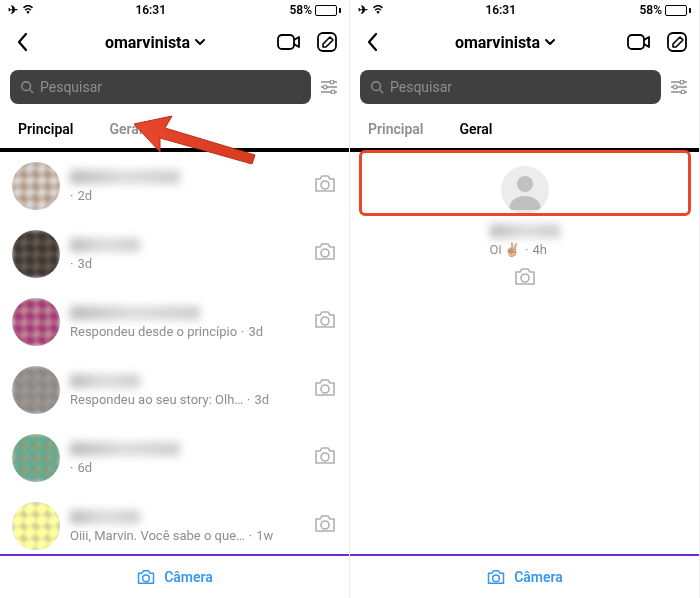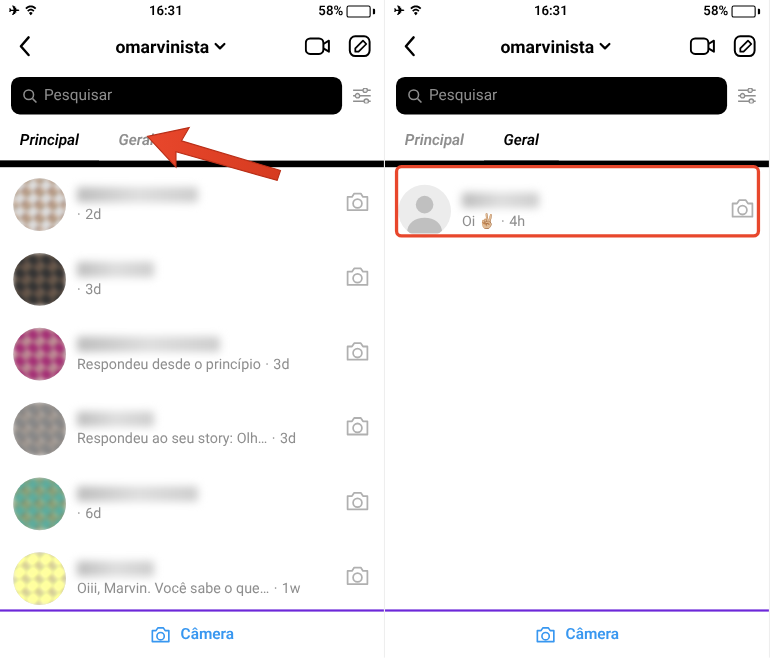--- a/index.html
+++ b/index.html
@@ -92,43 +92,42 @@
       justify-content: center;
     }
     .search-row {
       display: flex;
       align-items: center;
       padding: 6px 10px;
       gap: 8px;
     }
     .search-box {
       flex: 1;
-      background: #000000;
+      background: #404040;
       border-radius: 8px;
       height: 34px;
       display: flex;
       align-items: center;
       padding: 0 10px;
       color: #8e8e8e;
       font-size: 14px;
       gap: 6px;
     }
     .filter-icon {
       width: 20px;
       height: 20px;
       display: flex;
       align-items: center;
       justify-content: center;
       color: #8e8e8e;
     }
     .tabs {
       display: flex;
-      border-bottom: 6px solid #000000;
+      border-bottom: 4px solid #000000;
       height: 42px;
-      font-style: italic;
     }
     .tab {
       padding: 0 18px;
       display: flex;
       align-items: center;
       font-size: 14px;
       font-weight: 600;
       color: #8e8e8e;
       position: relative;
     }
@@ -497,21 +496,21 @@
   <div class="tabs">
     <div class="tab">
         <span>Principal</span>
       </div>
     <div class="tab active">
         <span>Geral</span>
       </div>
   </div>
 
   <div class="chat-list">
-    <div class="chat-item" style="margin-top:6px;">
+    <div class="chat-item" style="margin-top:6px;flex-direction:column;">
       <div class="avatar avatar-default">
         <svg width="44" height="44" viewBox="0 0 44 44">
             <circle cx="22" cy="16" r="8" fill="currentColor"></circle>
             <path d="M6 42c0-9 7-14 16-14s16 5 16 14" fill="currentColor"></path>
           </svg>
       </div>
       <div class="chat-text">
         <div class="chat-name short"></div>
         <div class="chat-preview"><span>Oi ✌🏼</span> · <span class="chat-time">4h</span></div>
       </div>

